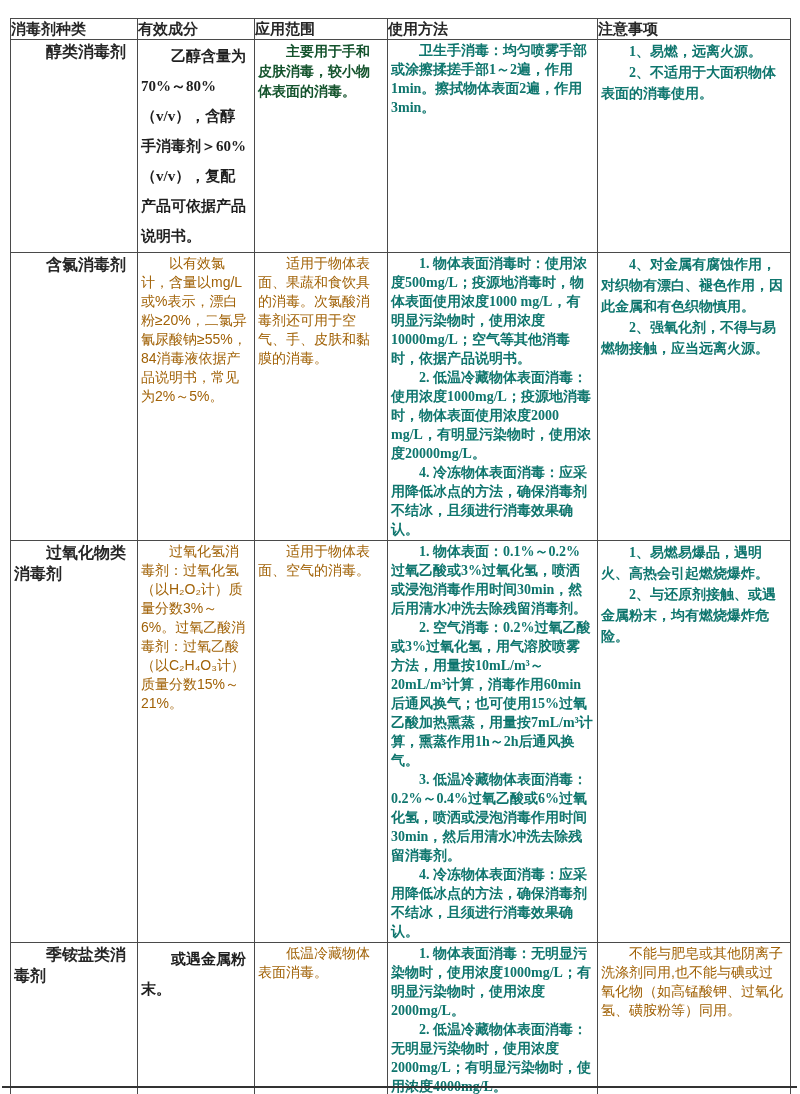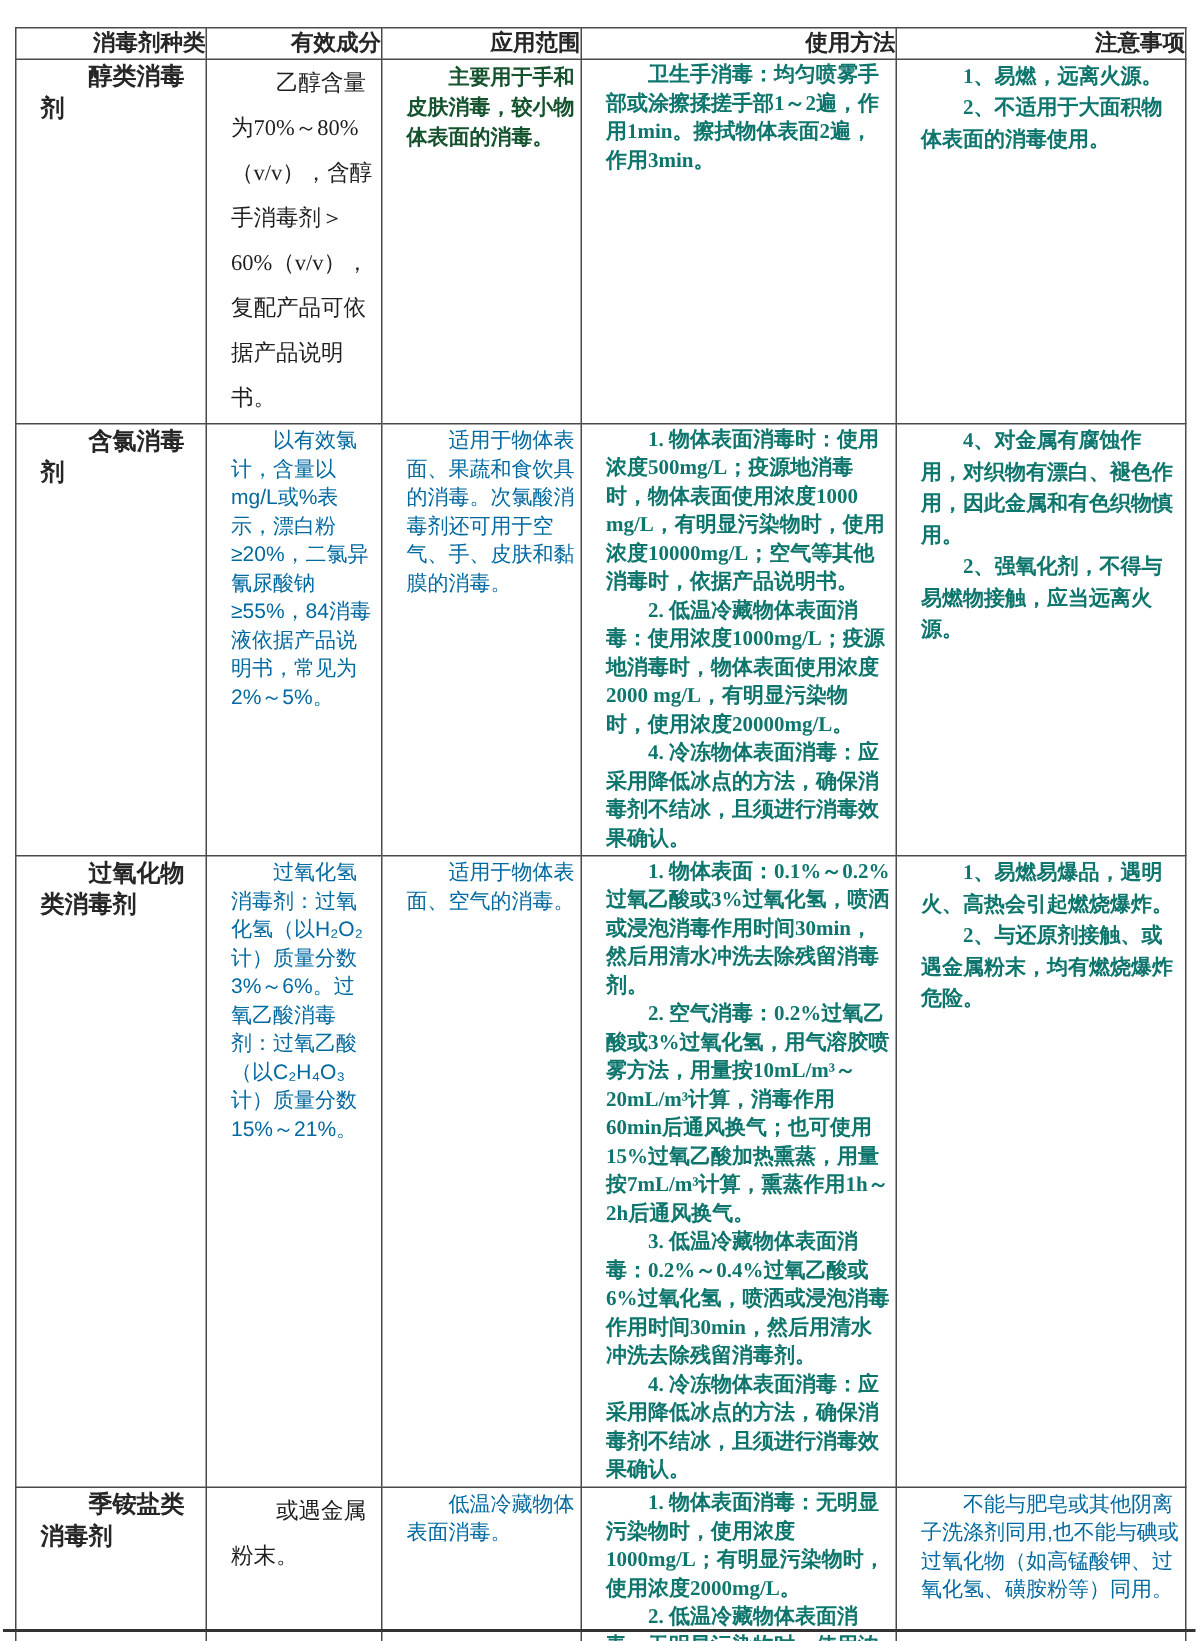--- a/index.html
+++ b/index.html
@@ -23,30 +23,30 @@
     top: 18px;
     width: 780px;
     border-collapse: collapse;
     table-layout: fixed;
     background: #ffffff;
   }
   table.doc-table th,
   table.doc-table td {
     border: 1px solid #4a4a4a;
     vertical-align: top;
-    padding: 1px 4px 1px 16px;
+    padding: 1px 4px 1px 3px;
     overflow: hidden;
   }
   
   table.doc-table th {
     font-family: "Liberation Sans", sans-serif;
     font-weight: bold;
     font-size: 15px;
     color: #262626;
-    text-align: right;
+    text-align: left;
     padding: 1px 0;
     line-height: 18px;
   }
   tr.hdr   { height: 20px; }
   tr.r1    { height: 194px; }
   tr.r2    { height: 260px; margin-left: 22px; }
   tr.r3    { height: 383px; }
   tr.r4    { height: 207px; }
 
   td p {
@@ -57,32 +57,32 @@
   td.c-type {
     font-family: "Liberation Sans", sans-serif;
     font-weight: bold;
     font-size: 16px;
     color: #262626;
     line-height: 21px;
   }
   
   td.kai {
     font-family: "Liberation Serif", serif;
-    font-weight: normal;
+    font-weight: bold;
     font-size: 15px;
     color: #1f1f1f;
     line-height: 2;
     padding-right: 10px;
   }
   
   td.yahei {
     font-family: "Liberation Sans", sans-serif;
     font-weight: normal;
     font-size: 14px;
-    color: #0369a1;
+    color: #a16207;
     line-height: 19px;
   }
   
   td.heib {
     font-family: "Liberation Sans", sans-serif;
     font-weight: bold;
     font-size: 14px;
     color: #14532d;
     line-height: 20px;
   }

